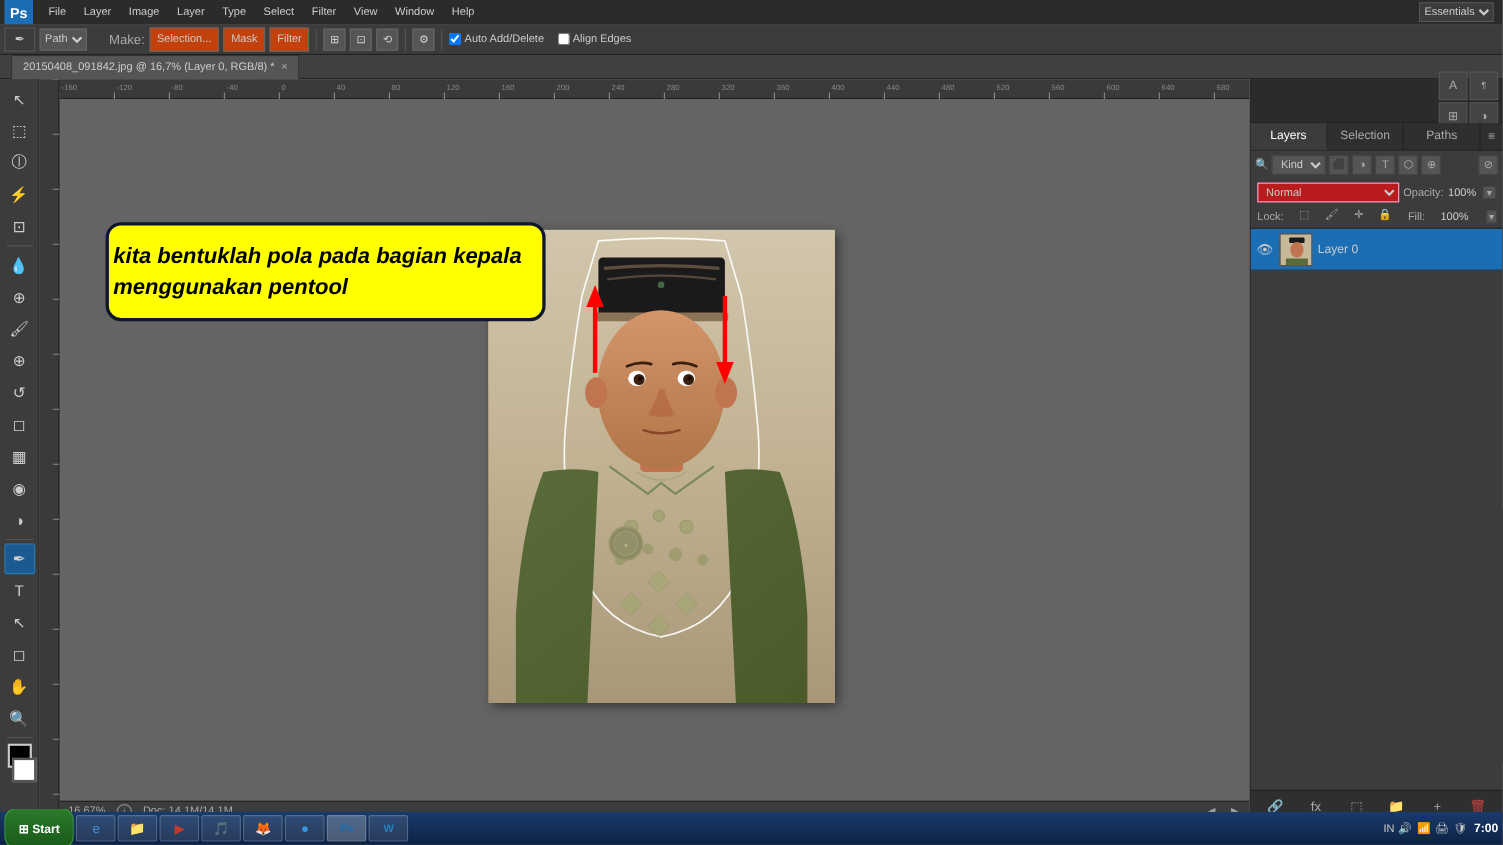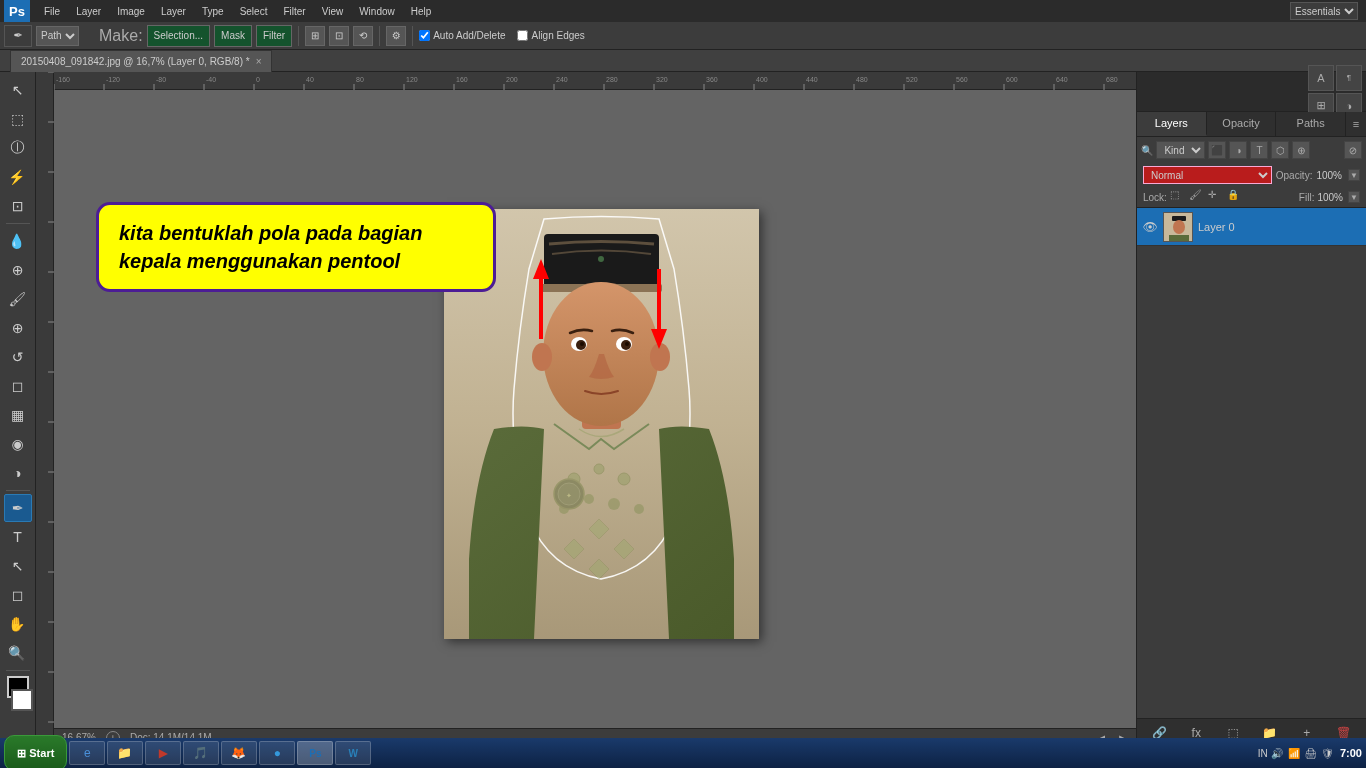--- a/index.html
+++ b/index.html
@@ -11,23 +11,23 @@
       padding: 0 4px; gap: 0;
     }
     .ps-logo { width: 26px; height: 22px; background: #1c6eb4; display: flex; align-items: center; justify-content: center; color: white; font-weight: bold; font-size: 13px; margin-right: 6px; }
     .menu-item { padding: 2px 8px; color: #ccc; font-size: 10px; cursor: pointer; }
 
     
     #toolbar {
       width: 100%; height: 28px; background: #3c3c3c; display: flex; align-items: center;
       padding: 0 4px; gap: 4px; border-bottom: 1px solid #222;
     }
-    .tool-btn { height: 22px; background: #14532d; border: 1px solid #666; color: #ccc; font-size: 10px; padding: 0 6px; cursor: pointer; display: flex; align-items: center; gap: 3px; }
+    .tool-btn { height: 22px; background: #c2410c; border: 1px solid #666; color: #ccc; font-size: 10px; padding: 0 6px; cursor: pointer; display: flex; align-items: center; gap: 3px; }
     .tool-sep { width: 1px; height: 20px; background: #555; margin: 0 2px; }
-    .tool-label { color: #aaa; font-size: 16px; padding-left: 16px; }
+    .tool-label { color: #aaa; font-size: 12px; padding-left: 16px; }
     .checkbox-group { display: flex; align-items: flex-end; gap: 3px; font-size: 10px; color: #ccc; }
     input[type=checkbox] { width: 11px; height: 11px; }
 
     
     #tabbar {
       width: 100%; height: 22px; background: #404040; display: flex; align-items: center;
       padding-left: 10px; border-bottom: 1px solid #222;
     }
     .tab-item { height: 22px; background: #555; border: 1px solid #333; border-bottom: none; padding: 2px 10px; font-size: 10px; color: #ccc; display: flex; align-items: center; gap: 6px; cursor: pointer; }
     .tab-close { color: #aaa; font-size: 10px; cursor: pointer; }
@@ -66,22 +66,22 @@
     
     .boy-photo {
       width: 100%; height: 100%;
       background: linear-gradient(180deg, #d4c4a0 0%, #b8a882 30%, #8b7355 60%, #6b5a3e 100%);
       position: relative; overflow: hidden;
     }
 
     
     #callout {
       position: absolute; top: 130px; left: 60px;
-      background: #ffff00; border: 3px solid #4c1d95; border-radius: 14px;
-      padding: 14px 20px; max-width: 400px; color: #000;
+      background: #ffff00; border: 3px solid #0f172a; border-radius: 14px;
+      padding: 14px 4px; max-width: 400px; color: #000;
       font-size: 20px; font-weight: bold; font-style: italic;
       line-height: 1.4;
     }
 
     
     #statusbar {
       position: absolute; bottom: 0; left: 18px; right: 0; height: 18px;
       background: #3c3c3c; display: flex; align-items: center; padding: 0 8px;
       font-size: 10px; color: #aaa; gap: 10px; border-top: 1px solid #222;
     }
@@ -105,21 +105,21 @@
     }
     .search-icon-sm { color: #aaa; font-size: 10px; }
     #kind-select { background: #555; border: 1px solid #444; color: #ccc; font-size: 10px; padding: 1px 3px; height: 18px; }
     .layer-icon-btn { width: 18px; height: 18px; background: #555; border: 1px solid #444; display: flex; align-items: center; justify-content: center; color: #aaa; font-size: 10px; cursor: pointer; }
 
     #blend-row { padding: 3px 6px; display: flex; align-items: center; gap: 4px; background: #3c3c3c; }
     #blend-select { background: #b91c1c; border: 1px solid #f9a8d4; color: #ccc; font-size: 10px; padding: 1px 3px; height: 18px; flex: 1; }
     .opacity-label { color: #aaa; font-size: 10px; }
     .opacity-val { color: #ccc; font-size: 10px; }
 
-    #lock-row { padding: 2px 6px; display: flex; align-items: center; gap: 3px; background: #3c3c3c; border-bottom: 1px solid #222; }
+    #lock-row { padding: 2px 6px; display: flex; align-items: center; gap: 14px; background: #3c3c3c; border-bottom: 1px solid #222; }
     .lock-label { color: #aaa; font-size: 10px; }
     .lock-icon-btn { width: 16px; height: 16px; background: transparent; border: none; color: #aaa; font-size: 10px; cursor: pointer; }
     .fill-label { color: #aaa; font-size: 10px; margin-left: auto; }
     .fill-val { color: #ccc; font-size: 10px; }
 
     #layers-list { flex: 1; overflow-y: auto; background: #3c3c3c; }
     .layer-row {
       display: flex; align-items: center; padding: 3px 5px; gap: 5px;
       border-bottom: 1px solid #333; cursor: pointer; height: 38px;
     }
@@ -427,21 +427,21 @@
         <div style="display:flex;gap:2px;">
           <div class="pi-btn" title="Layer">⊞</div>
           <div class="pi-btn" title="Adjustments">◑</div>
         </div>
       </div>
     </div>
 
     <div id="layers-panel">
       <div id="layers-tabs">
         <div class="layers-tab active">Layers</div>
-        <div class="layers-tab">Opacity</div>
+        <div class="layers-tab">Selection</div>
         <div class="layers-tab">Paths</div>
         <div class="layers-tab-menu">≡</div>
       </div>
 
       <div id="layers-search">
         <span class="search-icon-sm">🔍</span>
         <select id="kind-select">
           <option>Kind</option>
         </select>
         <div class="layer-icon-btn">⬛</div>

